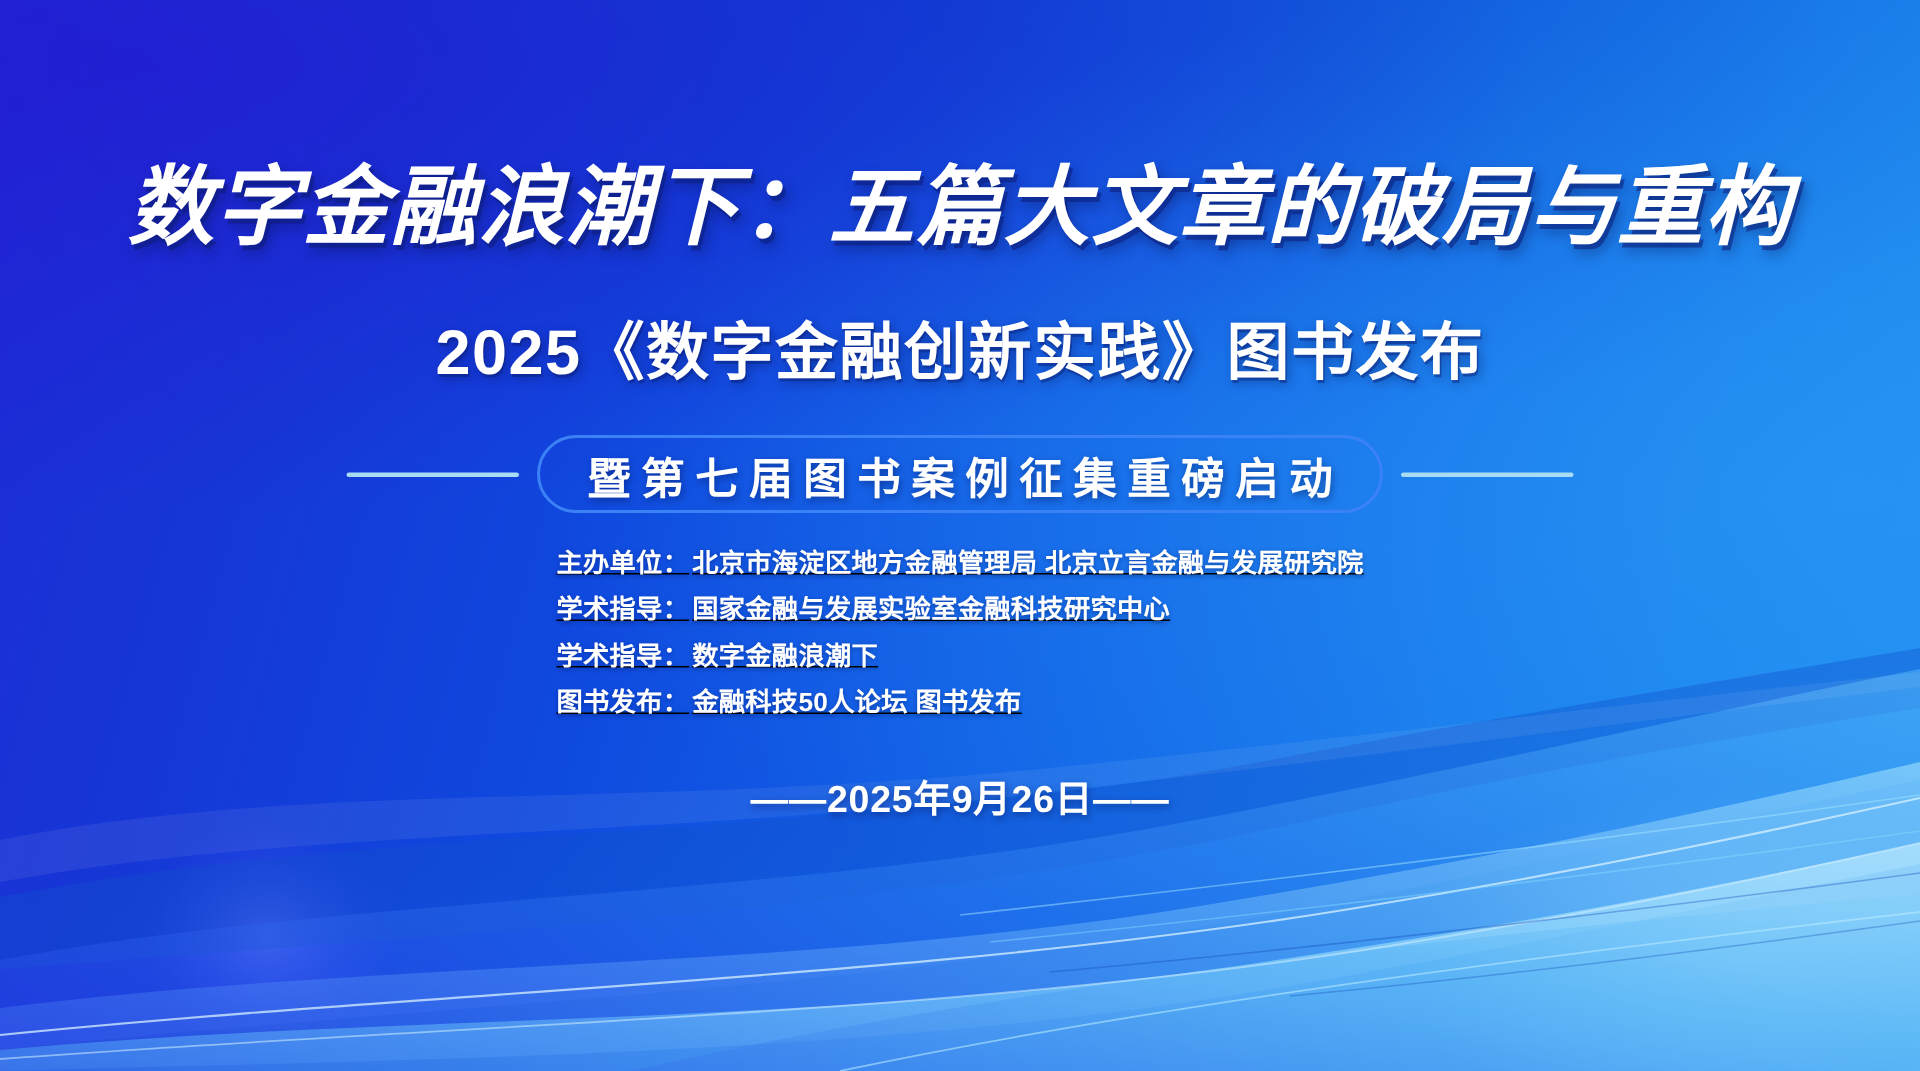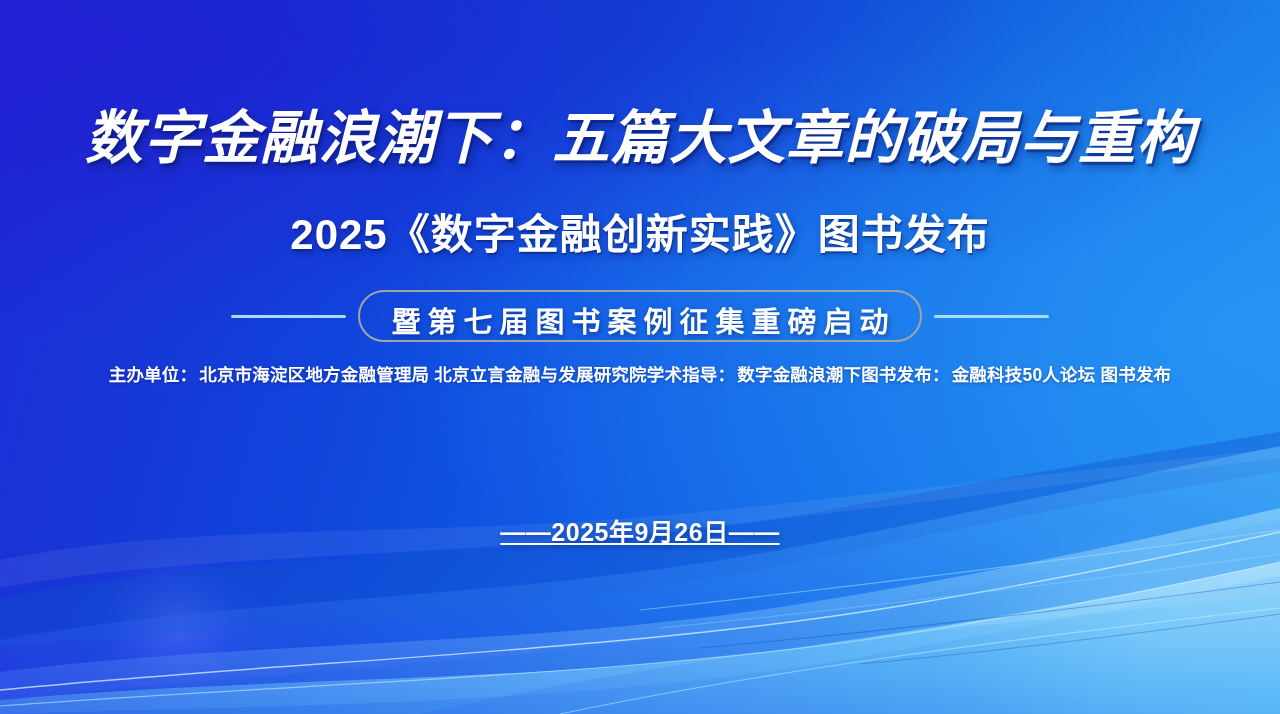--- a/index.html
+++ b/index.html
@@ -110,24 +110,24 @@
     width: 115px;
     height: 3px;
     background: #a8dcf5;
     border-radius: 2px;
     flex: none;
   }
   .pill {
     height: 52px;
     box-sizing: border-box;
     padding: 0 24px;
-    border: 2px solid #a3a3a3;
+    border: 2px solid #3b82f6;
     border-radius: 26px;
     display: flex;
-    align-items: flex-end;
+    align-items: center;
     justify-content: center;
   }
   .pill-text {
     color: #ffffff;
     font-size: 29px;
     font-weight: bold;
     letter-spacing: 7px;
     text-indent: 7px;
     white-space: nowrap;
     text-shadow: 1px 2px 5px rgba(6,18,80,0.45);
@@ -138,22 +138,23 @@
     position: absolute;
     top: 360px;
     left: 0;
     width: 1280px;
     display: flex;
     flex-direction: column;
     align-items: center;
   }
   .credits-inner {
     display: flex;
-    flex-direction: row;
+    flex-direction: column;
     gap: 0;
+    text-decoration: underline;
   }
   .credit-line {
     color: #ffffff;
     font-size: 17.5px;
     font-weight: bold;
     line-height: 31px;
     white-space: nowrap;
     letter-spacing: 0.2px;
     text-shadow: 0 1px 3px rgba(6,18,80,0.40);
   }
@@ -167,21 +168,20 @@
     width: 1280px;
     text-align: center;
   }
   .date-text {
     color: #ffffff;
     font-size: 25px;
     font-weight: bold;
     letter-spacing: 0.5px;
     white-space: nowrap;
     text-shadow: 1px 2px 5px rgba(6,18,80,0.45);
-    text-decoration: underline;
   }
 </style>
 </head>
 <body>
 
 <div id="poster">
 
   <div class="bg-base"></div>
   <div class="bg-vglow"></div>
 
@@ -261,20 +261,23 @@
       </span>
       <span class="rule"></span>
     </div>
 
     <div class="credits">
       <div class="credits-inner">
         <div class="credit-line">
           <span class="credit-label">主办单位：</span><span class="credit-value">北京市海淀区地方金融管理局  北京立言金融与发展研究院</span>
         </div>
         <div class="credit-line">
+          <span class="credit-label">学术指导：</span><span class="credit-value">国家金融与发展实验室金融科技研究中心</span>
+        </div>
+        <div class="credit-line">
           <span class="credit-label">学术指导：</span><span class="credit-value">数字金融浪潮下</span>
         </div>
         <div class="credit-line">
           <span class="credit-label">图书发布：</span><span class="credit-value">金融科技50人论坛  图书发布</span>
         </div>
       </div>
     </div>
 
     <div class="date-row">
       <span class="date-text">——2025年9月26日——</span>

